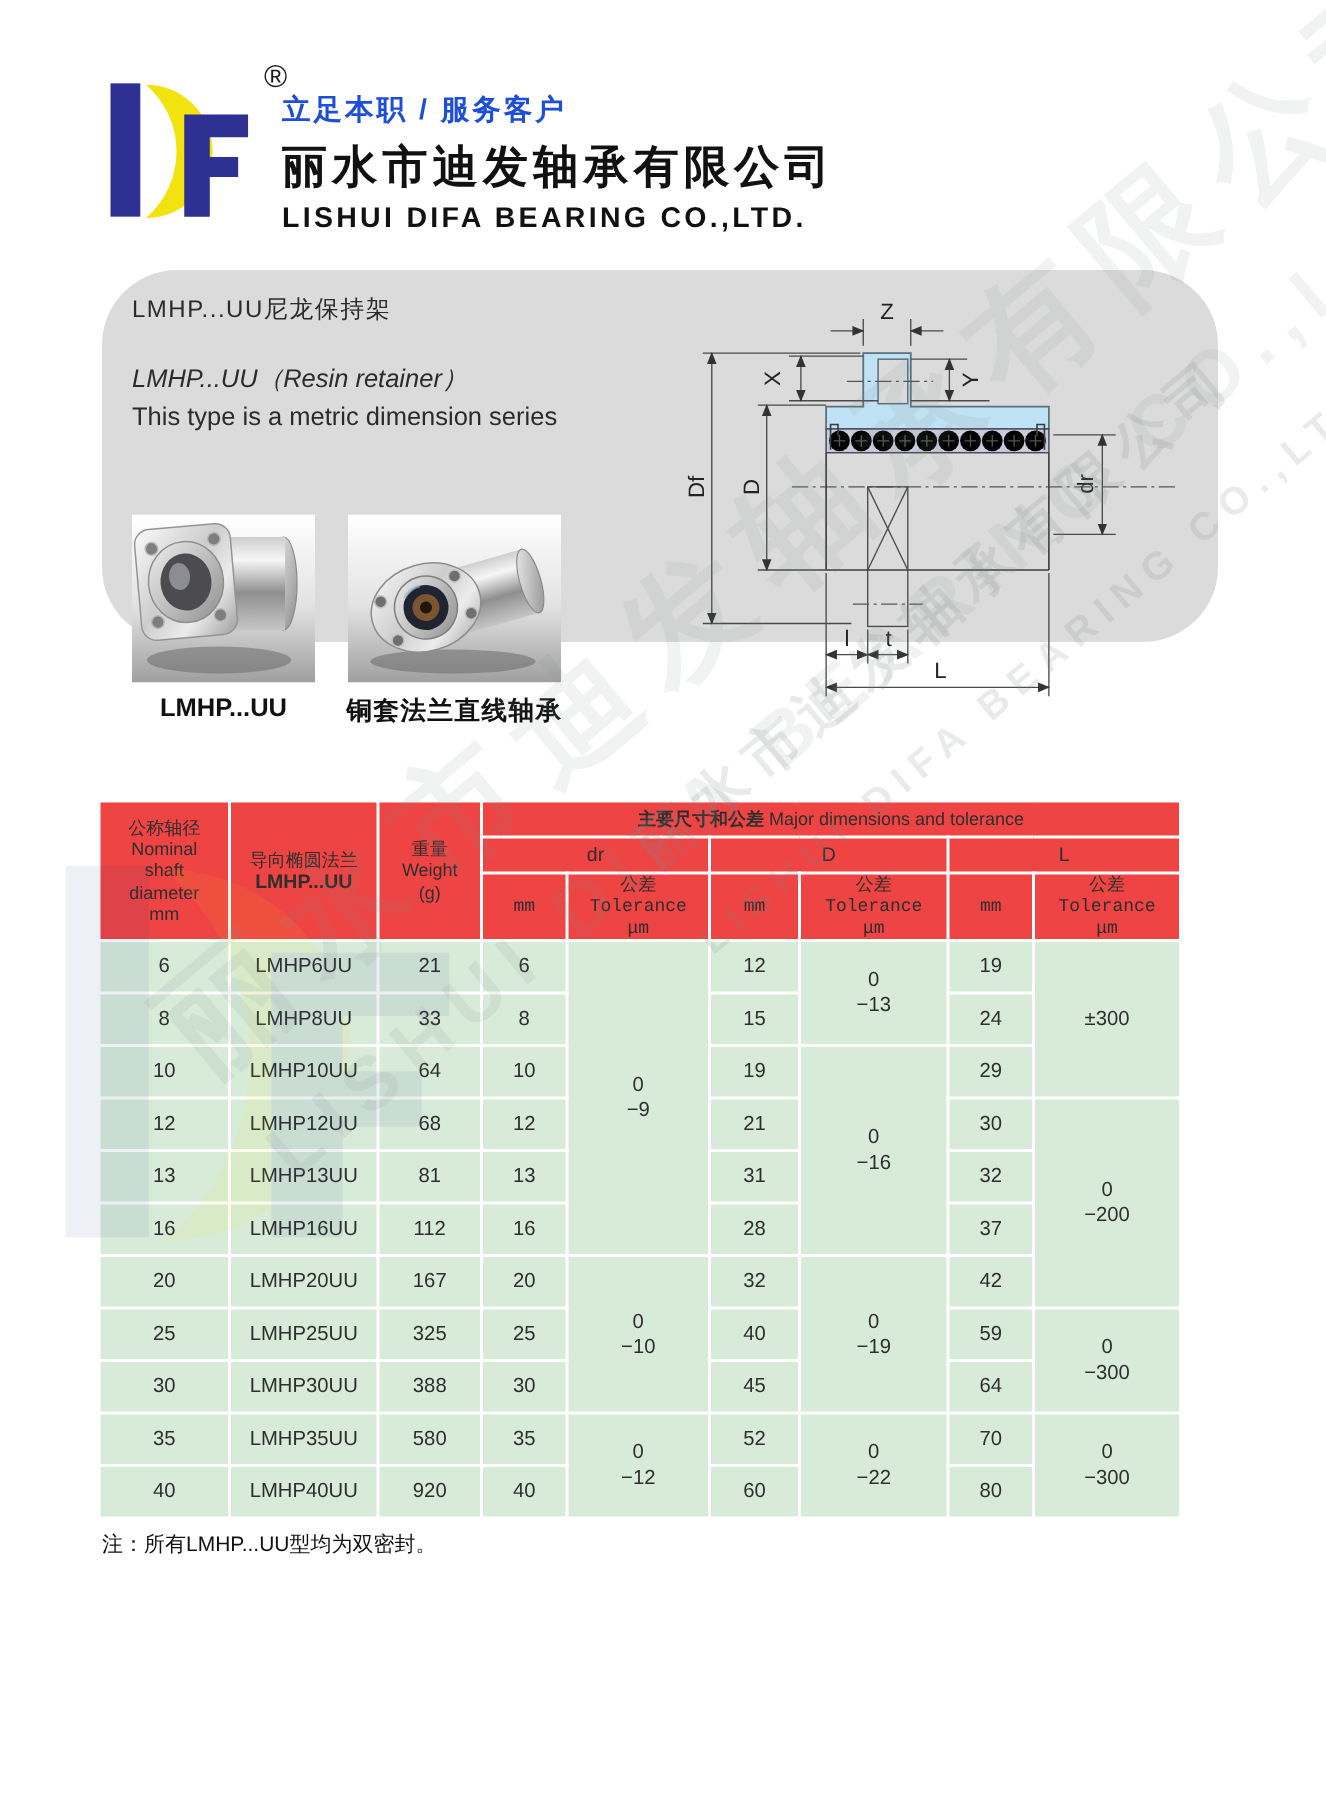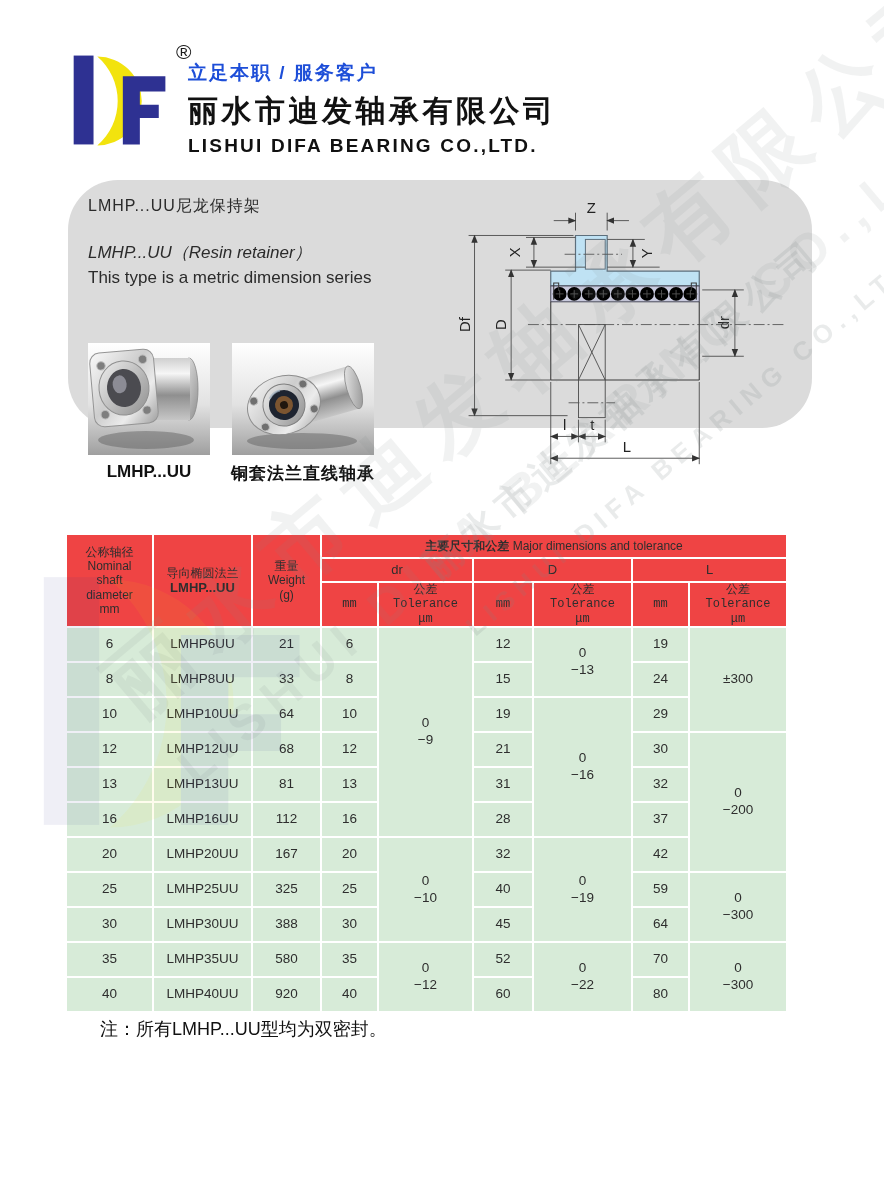--- a/index.html
+++ b/index.html
@@ -49,21 +49,21 @@
                 line-height:1.2; white-space:pre-line; }
   .spec-table .hrow-1 th { height:24px; }
   .spec-table .hrow-2 th { height:24px; font-size:13px; }
   .spec-table .hrow-3 th { height:41px;font-family:Liberation Mono, monospace; }
   .spec-table .model-head-bold { font-weight:bold; font-size:13px; }
   .spec-table .cn-bold { font-weight:bold; }
   .spec-table tbody td { background:#d7ebd8; font-size:13.5px; height:35px; white-space:pre-line; line-height:1.25; }
 
   
   .notes { position:absolute; left:68px; top:1019px; color:#111; }
-  .notes div { font-size:18px; line-height:20px;margin-left:32px; }
+  .notes div { font-size:14px; line-height:20px; }
 
   
   .wm { position:absolute; pointer-events:none; color:#7e8787; white-space:nowrap; font-weight:bold; }
   .wm-cn-big { left:120px; top:640px; font-size:84px; letter-spacing:16px; opacity:.10;
                transform:rotate(-40deg); transform-origin:0 50%; }
   .wm-en-big { left:185px; top:745px; font-size:50px; letter-spacing:10px; opacity:.10;
                transform:rotate(-40deg); transform-origin:0 50%; }
   .wm-cn-sm  { left:430px; top:545px; font-size:38px; letter-spacing:8px; opacity:.16;
                transform:rotate(-40deg); transform-origin:0 50%; }
   .wm-en-sm  { left:470px; top:615px; font-size:26px; letter-spacing:7px; opacity:.16;

